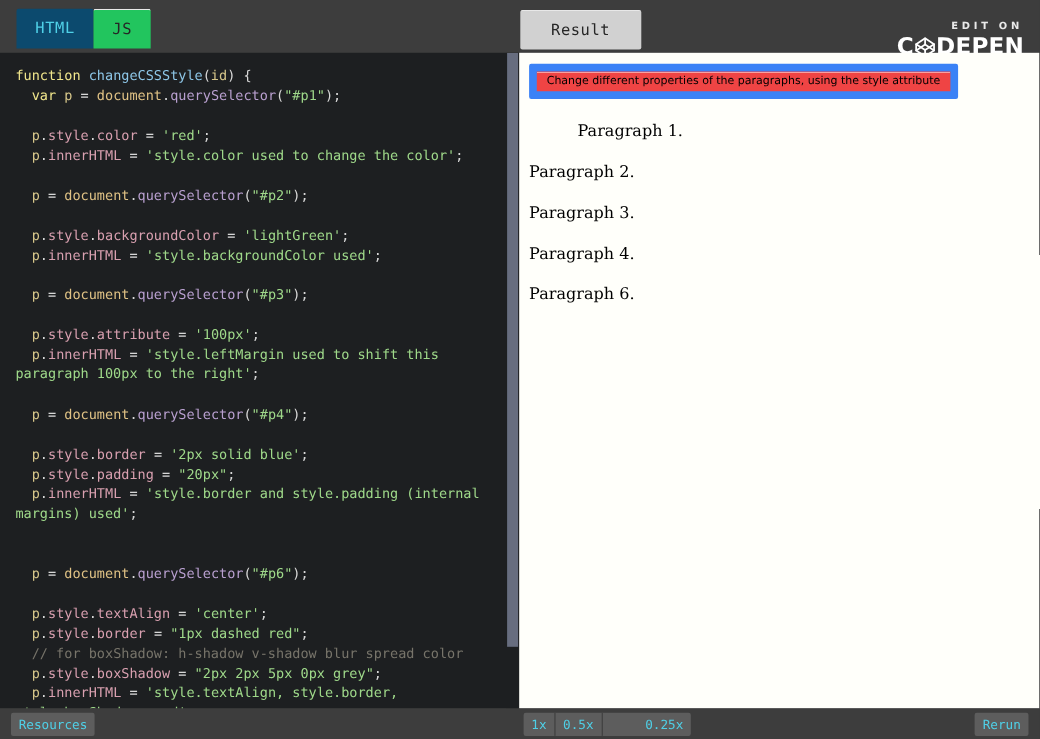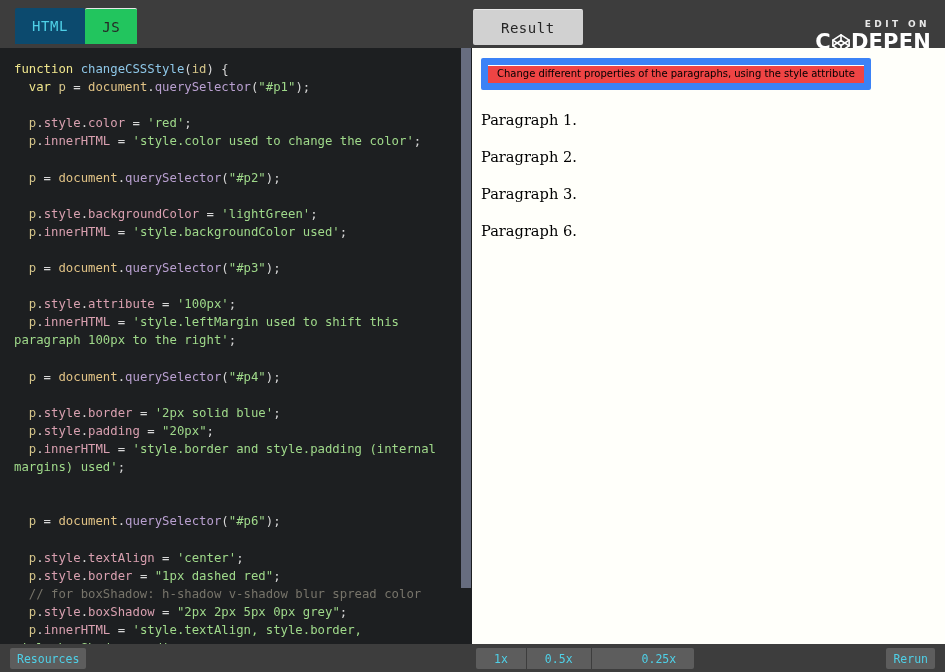--- a/index.html
+++ b/index.html
@@ -193,21 +193,21 @@
     cursor: pointer;
     white-space: nowrap;
   }
   .result-para {
     font-family: "DejaVu Serif", serif;
     font-size: 14.6px;
     color: #000;
     margin: 20px 0 0 0;
     line-height: 17px;
   }
-  .result-para.first { margin-top: 21px; }
+  .result-para.first { margin-top: 21px; margin-left: 44px; }
 
   
   .bottombar {
     position: absolute;
     left: 0; bottom: 0;
     width: 945px; height: 28px;
     background: #3d3d3d;
   }
   .bb-btn {
     position: absolute;
@@ -234,21 +234,21 @@
     display: flex;
     height: 21px;
     background: #5d5d5d;
     border-radius: 2px;
     overflow: hidden;
   }
   .speed-btn {
     display: flex;
     align-items: center;
     justify-content: center;
-    padding: 0 18px;
+    padding: 0 7px;
     color: #4fd0e7;
     font-family: "DejaVu Sans Mono", monospace;
     font-size: 11.5px;
     cursor: pointer;
     border-right: 1px solid #3d3d3d;
   }
   .speed-btn:last-child { border-right: none; margin-left: 32px; }
 </style>
 </head>
 <body>
@@ -326,20 +326,21 @@
     </div>
   </div>
 
   <div class="result-pane">
     <div class="result-inner">
       <button class="result-button">Change different properties of the paragraphs, using the style attribute</button>
       <div id="result-paragraphs">
           <p class="result-para first">Paragraph 1.</p>
           <p class="result-para">Paragraph 2.</p>
           <p class="result-para">Paragraph 3.</p>
+          <p class="result-para">Paragraph 4.</p>
           <p class="result-para">Paragraph 6.</p>
         </div>
     </div>
   </div>
 
   <div class="bottombar">
     <div class="bb-btn bb-resources">
       <span>Resources</span>
     </div>
 

